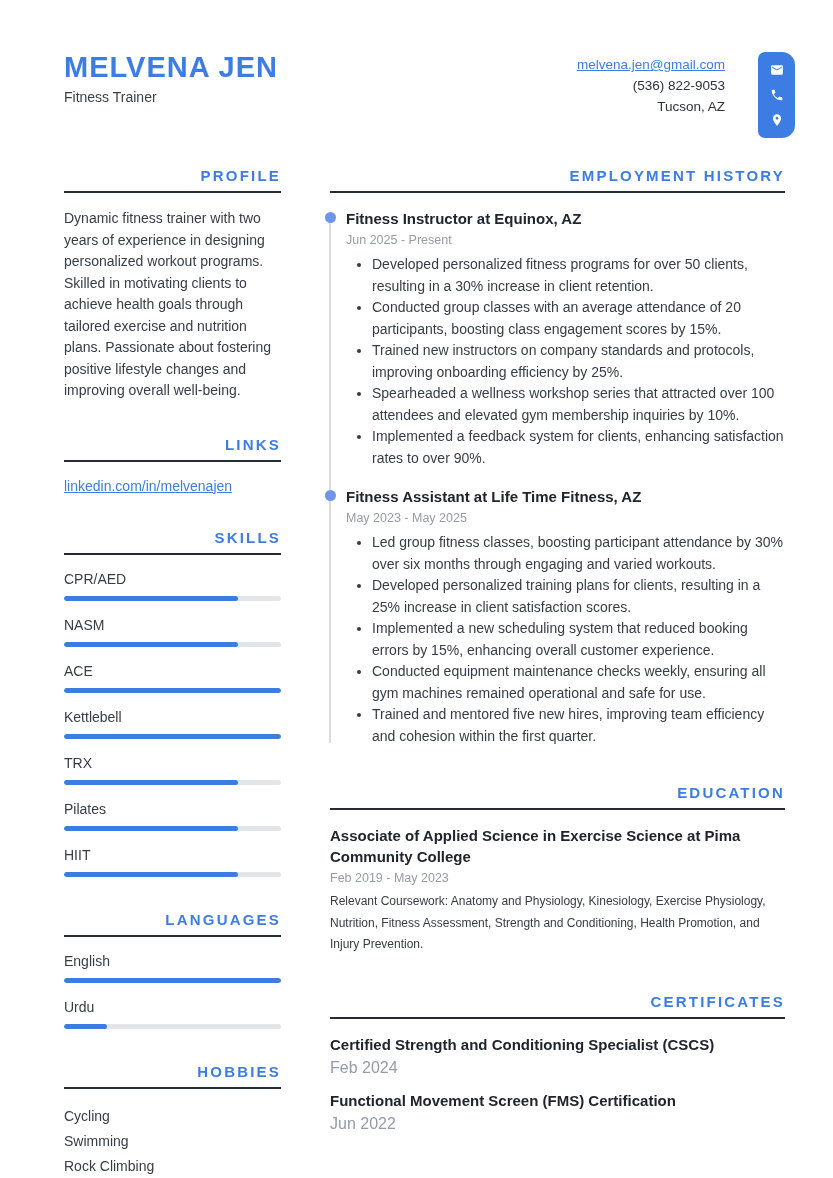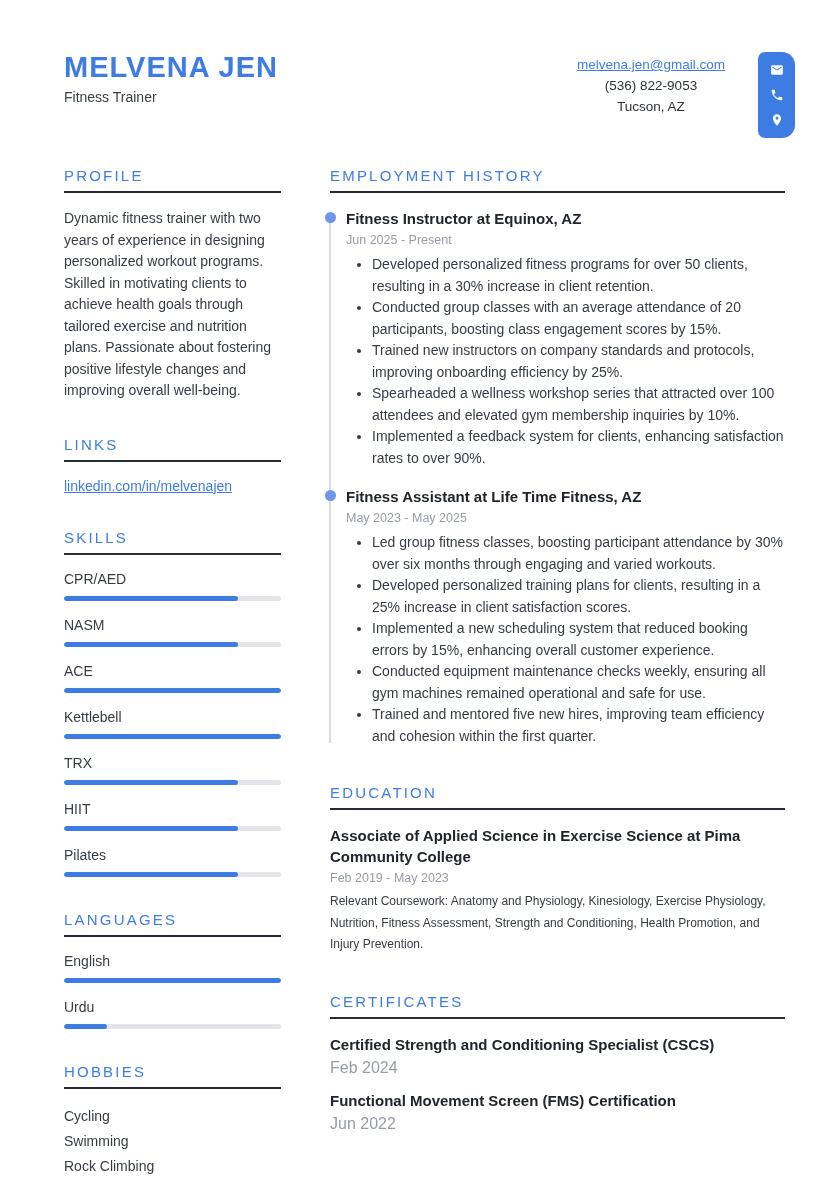--- a/index.html
+++ b/index.html
@@ -22,41 +22,41 @@
     font-family: "Liberation Sans", sans-serif;
     color: var(--body);
     padding: 52px 48px 0 64px;
     overflow: hidden;
   }
 
   
   .header { position: relative; display: flex; justify-content: space-between; margin-bottom: 30px; min-height: 85px; }
   .name { margin: 0; font-size: 29px; font-weight: bold; letter-spacing: 1px; color: var(--accent); line-height: 30px; }
   .role { font-size: 14px; color: #3a4049; margin-top: 7px; }
-  .contact { text-align: center; font-size: 13.5px; line-height: 21px; color: #2c323c; padding-right: 60px; padding-top: 2px; }
+  .contact { text-align: right; font-size: 13.5px; line-height: 21px; color: #2c323c; padding-right: 60px; padding-top: 2px; }
   .contact a { color: var(--accent); text-decoration: underline; cursor: pointer; }
   .icon-panel {
     position: absolute; top: 0; right: -10px;
     width: 37px; height: 86px;
     background: var(--accent);
     border-radius: 7px 13px 13px 7px;
     display: flex; flex-direction: column; align-items: center; justify-content: space-evenly;
   }
   .icon-panel svg { width: 14px; height: 14px; fill: #ffffff; display: block; }
 
   
   .columns { display: flex; gap: 49px; }
   .col-left { flex: 0 0 217px; width: 217px; }
   .col-right { flex: 1; min-width: 0; }
 
   .section { margin-bottom: 34px; }
   .col-right .section { margin-bottom: 37px; }
   .sec-heading {
-    margin: 0; font-size: 15px; font-weight: normal; letter-spacing: 2.2px;
-    color: var(--accent); padding-bottom: 7px; border-bottom: 2px solid var(--rule);
+    margin: 0; font-size: 15px; font-weight: bold; letter-spacing: 2.2px;
+    color: var(--accent); padding-bottom: 7px; border-bottom: 2px solid var(--rule); text-align: right;
   }
   .sec-body { margin-top: 15px; }
 
   
   .profile-text { font-size: 14px; line-height: 21.5px; color: var(--body); }
   .side-link { display: inline-block; font-size: 14px; color: var(--accent); text-decoration: underline; cursor: pointer; }
 
   .skill { margin-bottom: 14px; }
   .skill:last-child { margin-bottom: 0; }
   .skill-name { font-size: 14px; color: var(--body); margin-bottom: 9px; margin-top: 16px; }
@@ -162,27 +162,27 @@
       <div class="bar-fill" style="width: 100%;"></div>
     </div>
   </div>
             <div class="skill">
     <div class="skill-name">TRX</div>
     <div class="bar">
       <div class="bar-fill" style="width: 80%;"></div>
     </div>
   </div>
             <div class="skill">
+    <div class="skill-name">Pilates</div>
+    <div class="bar">
+      <div class="bar-fill" style="width: 80%;"></div>
+    </div>
+  </div>
+            <div class="skill">
     <div class="skill-name">HIIT</div>
-    <div class="bar">
-      <div class="bar-fill" style="width: 80%;"></div>
-    </div>
-  </div>
-            <div class="skill">
-    <div class="skill-name">Pilates</div>
     <div class="bar">
       <div class="bar-fill" style="width: 80%;"></div>
     </div>
   </div>
           </div>
       </div>
 
       <div class="section">
         <h2 class="sec-heading">LANGUAGES</h2>
         <div class="sec-body">

